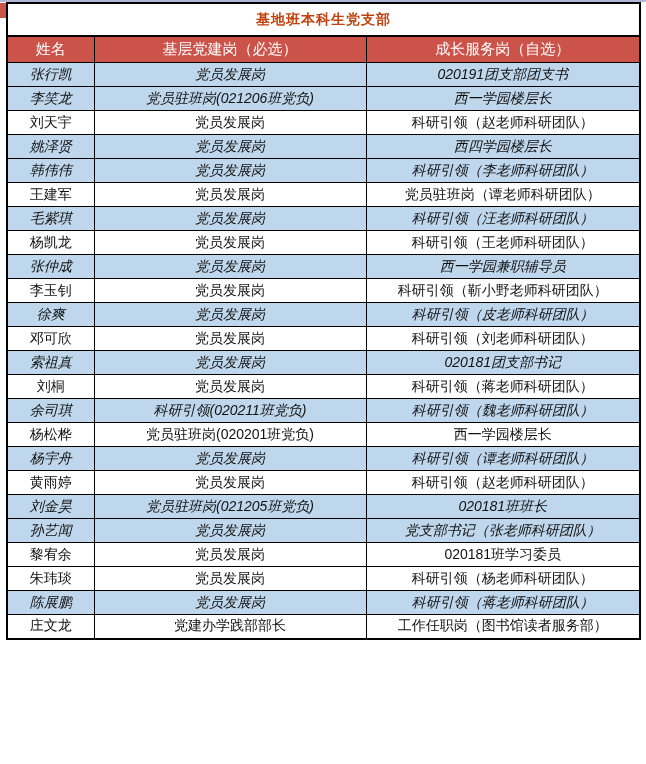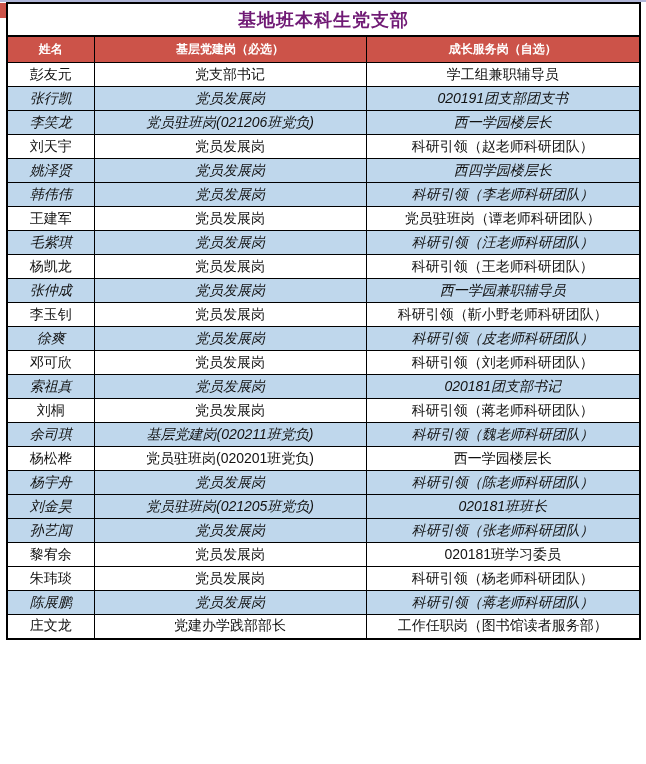--- a/index.html
+++ b/index.html
@@ -36,32 +36,32 @@
     border:1px solid var(--border-col);
     text-align:center;
     vertical-align:middle;
     padding:0 2px;
     overflow:hidden;
     white-space:nowrap;
   }
   tr.title-row th{
     height:31px;
     background:#ffffff;
-    color:#701a75;
-    font-size:18px;
+    color:#c2410c;
+    font-size:14px;
     font-weight:bold;
     letter-spacing:1px;
     border-bottom:2px solid var(--border-col);
   }
   tr.header-row th{
     height:25px;
     background:var(--header-bg);
     color:#ffffff;
-    font-size:12px;
-    font-weight:bold;
+    font-size:15px;
+    font-weight:normal;
   }
   tbody tr{height:24px;}
   tbody td{
     font-size:14px;
     color:#111111;
     background:#ffffff;
   }
   tbody tr.stripe td{
     background:var(--stripe-bg);
     font-style:italic;
@@ -86,25 +86,20 @@
     <tr class="title-row">
       <th colspan="3">基地班本科生党支部</th>
     </tr>
     <tr class="header-row">
       <th>姓名</th>
       <th>基层党建岗（必选）</th>
       <th>成长服务岗（自选）</th>
     </tr>
   </thead>
   <tbody id="rows">
-      <tr>
-        <td>彭友元</td>
-        <td>党支部书记</td>
-        <td>学工组兼职辅导员</td>
-      </tr>
       <tr class="stripe">
         <td>张行凯</td>
         <td>党员发展岗</td>
         <td>020191团支部团支书</td>
       </tr>
       <tr class="stripe">
         <td>李笑龙</td>
         <td>党员驻班岗(021206班党负)</td>
         <td>西一学园楼层长</td>
       </tr>
@@ -163,42 +158,47 @@
         <td>党员发展岗</td>
         <td>020181团支部书记</td>
       </tr>
       <tr>
         <td>刘桐</td>
         <td>党员发展岗</td>
         <td>科研引领（蒋老师科研团队）</td>
       </tr>
       <tr class="stripe">
         <td>余司琪</td>
-        <td>基层党建岗(020211班党负)</td>
+        <td>科研引领(020211班党负)</td>
         <td>科研引领（魏老师科研团队）</td>
       </tr>
       <tr>
         <td>杨松桦</td>
         <td>党员驻班岗(020201班党负)</td>
         <td>西一学园楼层长</td>
       </tr>
       <tr class="stripe">
         <td>杨宇舟</td>
         <td>党员发展岗</td>
-        <td>科研引领（陈老师科研团队）</td>
+        <td>科研引领（谭老师科研团队）</td>
+      </tr>
+      <tr>
+        <td>黄雨婷</td>
+        <td>党员发展岗</td>
+        <td>科研引领（赵老师科研团队）</td>
       </tr>
       <tr class="stripe">
         <td>刘金昊</td>
         <td>党员驻班岗(021205班党负)</td>
         <td>020181班班长</td>
       </tr>
       <tr class="stripe">
         <td>孙艺闻</td>
         <td>党员发展岗</td>
-        <td>科研引领（张老师科研团队）</td>
+        <td>党支部书记（张老师科研团队）</td>
       </tr>
       <tr>
         <td>黎宥余</td>
         <td>党员发展岗</td>
         <td>020181班学习委员</td>
       </tr>
       <tr>
         <td>朱玮琰</td>
         <td>党员发展岗</td>
         <td>科研引领（杨老师科研团队）</td>

